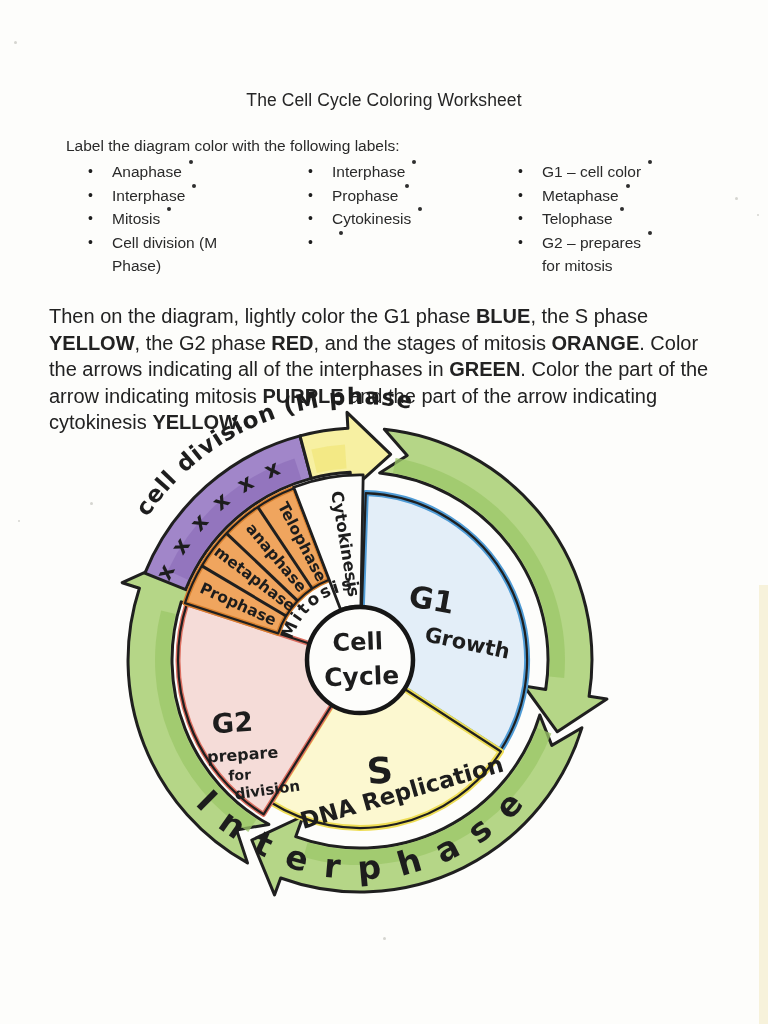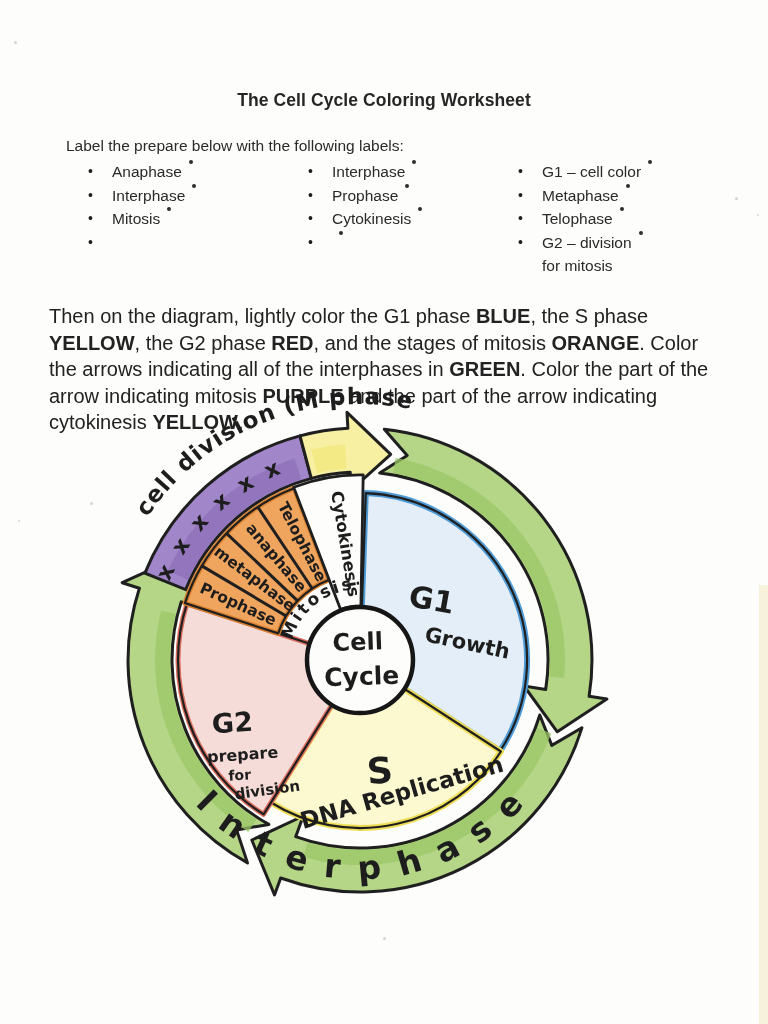--- a/index.html
+++ b/index.html
@@ -1,19 +1,19 @@
 <!DOCTYPE html>
 <html><head>
 <meta charset="utf-8">
 <style>
   html,body{margin:0;padding:0}
   body{width:768px;height:1024px;position:relative;overflow:hidden;
        background:#fdfdfb;font-family:"Liberation Sans",sans-serif;color:#232323}
   .title{position:absolute;top:90px;left:14px;width:740px;text-align:center;
-         font-size:17.5px;font-weight:700;color:#262626;letter-spacing:.1px}
+         font-size:17.5px;font-weight:400;color:#262626;letter-spacing:.1px}
   .intro{position:absolute;top:137px;left:66px;font-size:15.5px;color:#2a2a2a}
   .columns{position:absolute;top:160px;left:88px;width:660px;display:flex}
   .col{flex:none}
   .col0{width:220px}.col1{width:210px}.col2{width:220px}
   .li{display:flex;font-size:15.5px;line-height:23.5px;color:#2a2a2a}
   .bullet{flex:none;width:24px;font-size:14px;color:#1e1e1e}
   .txt{white-space:pre-line}
   .mark{display:inline-block;width:4px;height:4px;border-radius:50%;
         background:#2e2e2e;margin-left:7px;vertical-align:7px}
   .para{position:absolute;top:303px;left:49px;width:670px;
@@ -22,40 +22,42 @@
   svg.diagram{position:absolute;left:0;top:0;width:768px;height:1024px}
   .speck{position:absolute;border-radius:50%;background:#b5b5ad;opacity:.55}
   .edge-strip{position:absolute;right:0;top:585px;width:9px;height:439px;
               background:#f6f1d7;opacity:.9}
 </style>
 </head>
 <body>
 
 <div class="page">
   <div class="title">The Cell Cycle Coloring Worksheet</div>
-  <div class="intro">Label the prepare below with the following labels:</div>
+  <div class="intro">Label the diagram color with the following labels:</div>
   <div class="columns">
       <div class="col col0">
         <div class="li">
           <span class="bullet">•</span>
           <span class="txt">Anaphase</span>
           <span class="mark"></span>
         </div>
         <div class="li">
           <span class="bullet">•</span>
           <span class="txt">Interphase</span>
           <span class="mark"></span>
         </div>
         <div class="li">
           <span class="bullet">•</span>
           <span class="txt">Mitosis</span>
           <span class="mark"></span>
         </div>
         <div class="li">
           <span class="bullet">•</span>
+          <span class="txt">Cell division (M
+Phase)</span>
         </div>
       </div>
       <div class="col col1">
         <div class="li">
           <span class="bullet">•</span>
           <span class="txt">Interphase</span>
           <span class="mark"></span>
         </div>
         <div class="li">
           <span class="bullet">•</span>
@@ -83,21 +85,21 @@
           <span class="txt">Metaphase</span>
           <span class="mark"></span>
         </div>
         <div class="li">
           <span class="bullet">•</span>
           <span class="txt">Telophase</span>
           <span class="mark"></span>
         </div>
         <div class="li">
           <span class="bullet">•</span>
-          <span class="txt">G2 – division
+          <span class="txt">G2 – prepares
 for mitosis</span>
           <span class="mark"></span>
         </div>
       </div>
     </div>
   <div class="para"><span>Then on the diagram, lightly color the G1 phase </span><b>BLUE</b><span>, the S phase </span><b>YELLOW</b><span>, the G2 phase </span><b>RED</b><span>, and the stages of mitosis </span><b>ORANGE</b><span>. Color the arrows indicating all of the interphases in </span><b>GREEN</b><span>. Color the part of the arrow indicating mitosis </span><b>PURPLE</b><span> and the part of the arrow indicating cytokinesis </span><b>YELLOW</b><span>.</span></div>
   <svg class="diagram" viewBox="0 0 768 1024" xmlns="http://www.w3.org/2000/svg">
       <path d="M 384.3 429.3 L 407.2 455.4 L 379.7 473.0 A 188 188 0 0 1 545.7 689.4 L 524.0 686.0 L 557.3 731.8 L 606.9 699.1 L 589.1 696.3 A 232 232 0 0 0 384.3 429.3 Z" fill="#b5d687" stroke="#1f1f1f" stroke-width="3" stroke-linejoin="round"></path>
       <path d="M 395.6 458.1 A 205 205 0 0 1 564.2 677.9 L 549.3 676.6 A 190 190 0 0 0 393.0 472.9 Z" fill="#9cc768" opacity="0.75"></path>
       <path d="M 581.9 727.8 L 551.8 745.4 L 539.8 715.0 A 188 188 0 0 1 295.7 836.7 L 303.2 816.0 L 251.8 840.0 L 274.5 894.9 L 280.7 878.0 A 232 232 0 0 0 581.9 727.8 Z" fill="#b5d687" stroke="#1f1f1f" stroke-width="3" stroke-linejoin="round"></path>

